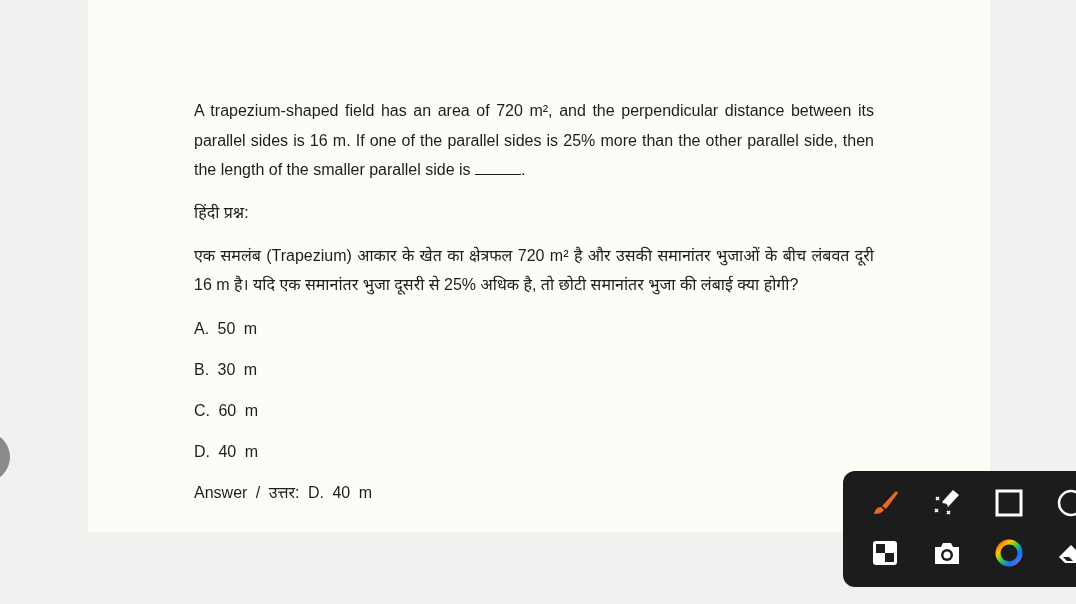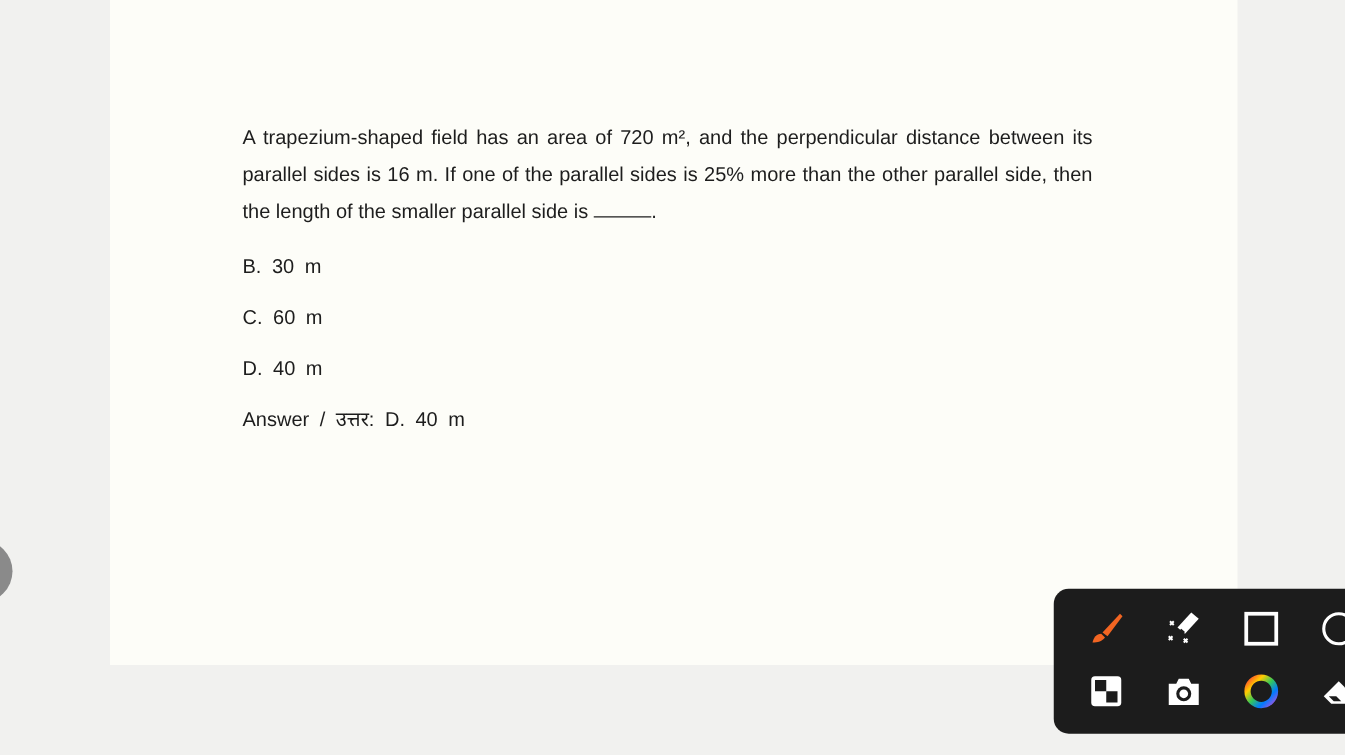--- a/index.html
+++ b/index.html
@@ -33,20 +33,23 @@
     background:#1c1c1c; border-radius:12px;
   }
   .tb-btn { position:absolute; width:36px; height:36px; display:flex; align-items:center; justify-content:center; cursor:pointer; }
 </style>
 </head>
 <body>
 
 <div class="page">
   <div class="content">
     <p class="para"><span>A trapezium-shaped field has an area of 720 m², and the perpendicular distance between its parallel sides is 16 m. If one of the parallel sides is 25% more than the other parallel side, then the length of the smaller parallel side is</span> <span class="blank"></span><span>.</span></p>
+    <div class="hindi-label">हिंदी प्रश्न:</div>
+    <p class="hindi-para">एक समलंब (Trapezium) आकार के खेत का क्षेत्रफल 720 m² है और उसकी समानांतर भुजाओं के बीच लंबवत दूरी 16 m है। यदि एक समानांतर भुजा दूसरी से 25% अधिक है, तो छोटी समानांतर भुजा की लंबाई क्या होगी?</p>
+    <div class="opt">A. 50 m</div>
     <div class="opt">B. 30 m</div>
     <div class="opt">C. 60 m</div>
     <div class="opt">D. 40 m</div>
     <div class="answer">Answer / उत्तर: D. 40 m</div>
   </div>
 </div>
 
 <div class="left-knob"></div>
 
 <div class="toolbar">

